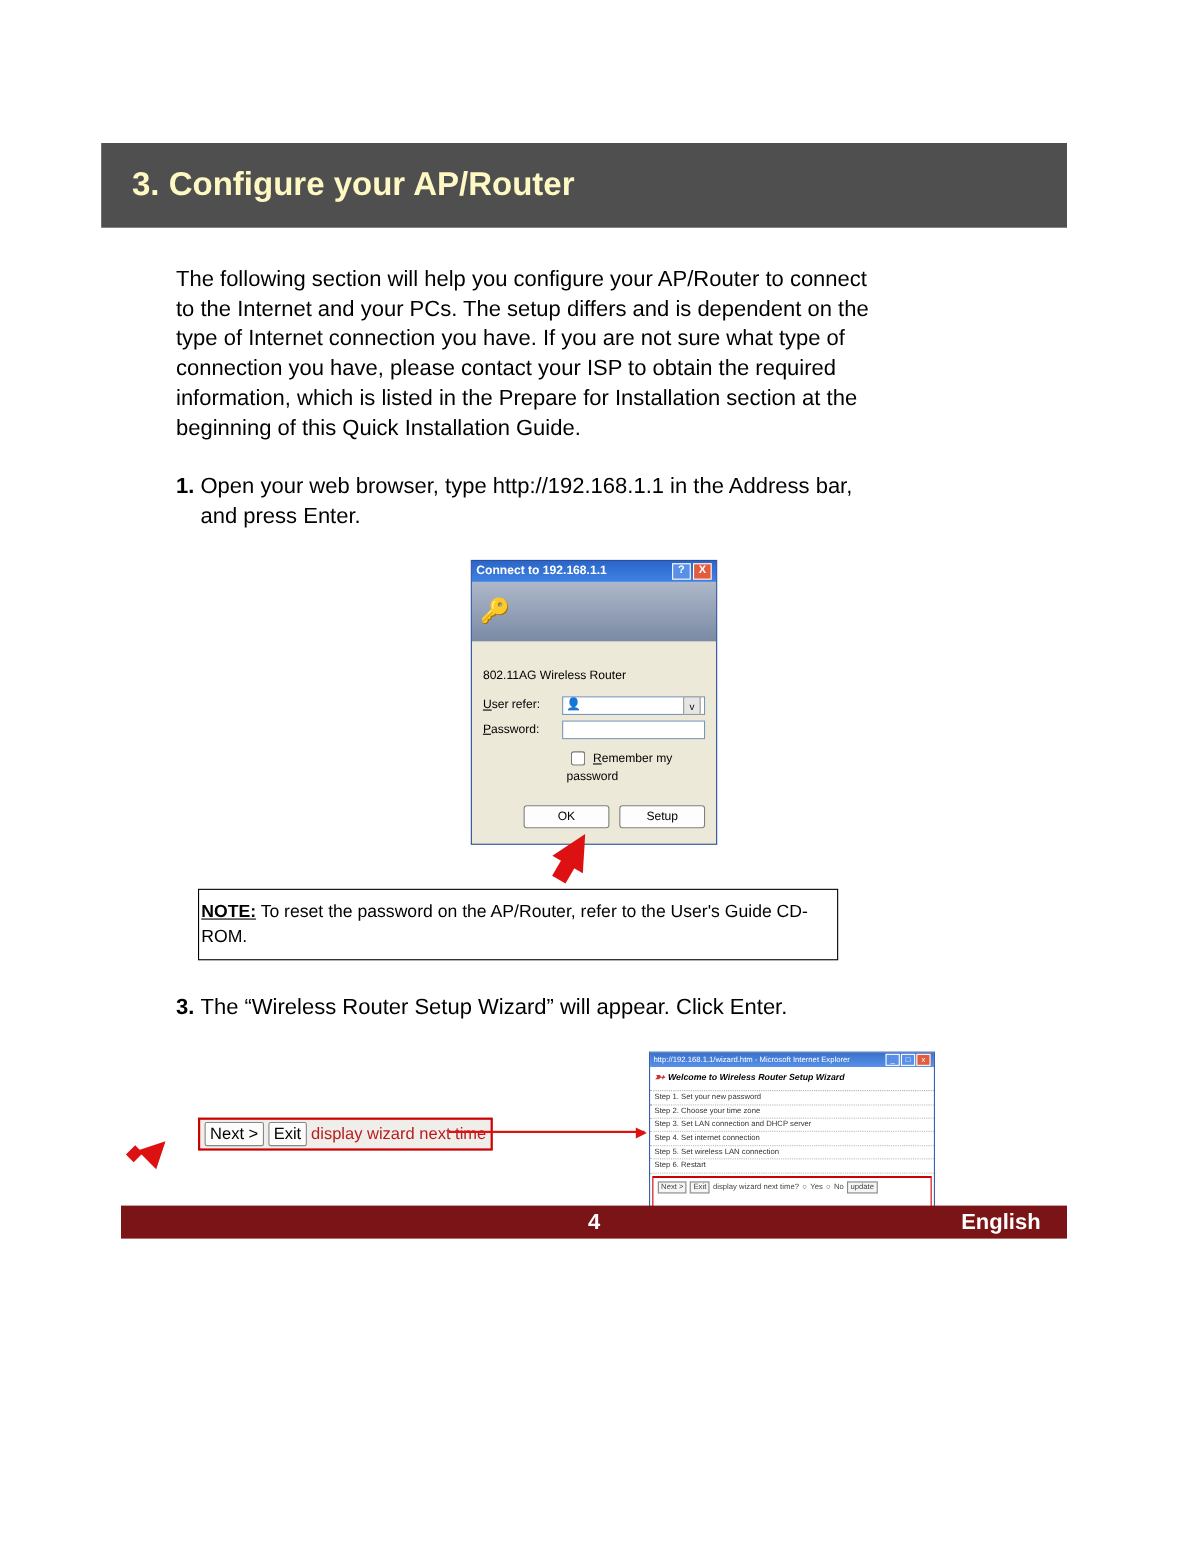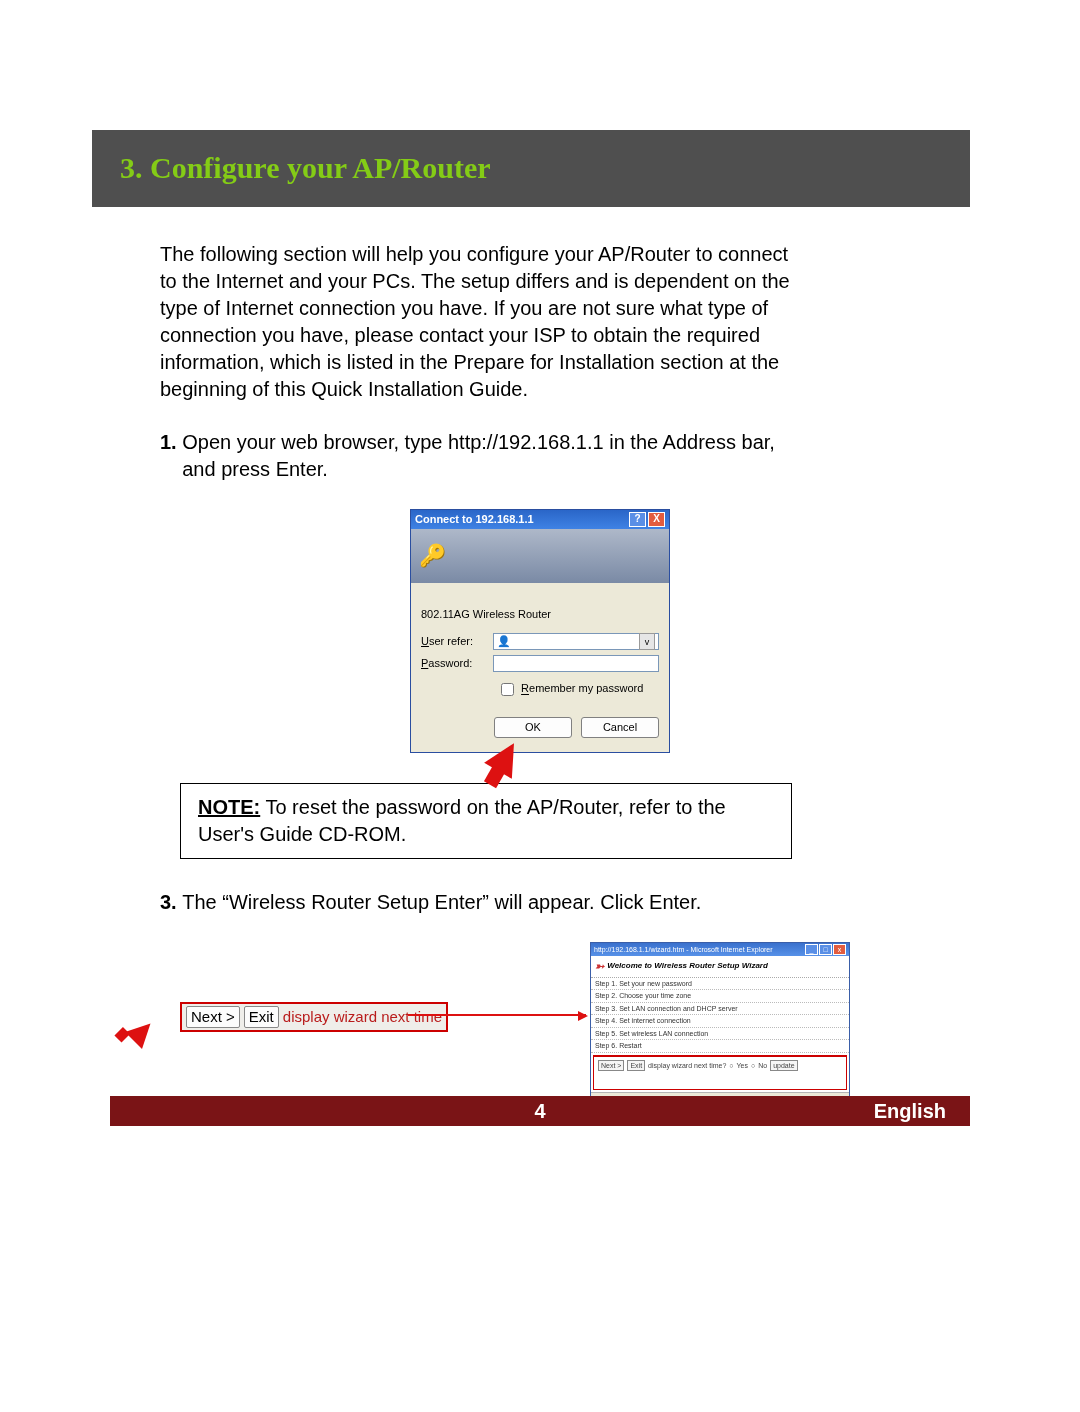--- a/index.html
+++ b/index.html
@@ -1,26 +1,26 @@
 <!DOCTYPE html>
 <html><head>
 <meta charset="utf-8">
 <style>
   html,body{margin:0;padding:0;background:#fff;font-family:Arial,Helvetica,sans-serif;font-size:18px;color:#000;line-height:1.35}
   .page{width:1080px;height:1412px;margin:0 auto;position:relative;box-sizing:border-box;padding:130px 110px 0 110px}
   
-  .head-bar{background:#4f4f4f;color:#84cc16;font-weight:900;font-family:Liberation Serif, serif;font-size:30px;padding:18px 28px;margin:0 0 34px -18px}
+  .head-bar{background:#4f4f4f;color:#fef9c3;font-weight:900;font-family:Liberation Sans, sans-serif;font-size:30px;padding:18px 28px;margin:0 0 34px -18px}
   .body-text{font-size:20px;color:#000;margin:0 0 26px 50px;max-width:640px}
   .body-text b, .steps b{font-weight:400}
   ol.steps{list-style:none;padding:0;margin:0 0 26px 50px;max-width:640px;font-size:20px}
   ol.steps li{margin:0 0 6px 0}
   ol.steps li .num{font-weight:700}
   ol.steps li .hang{display:inline-block;vertical-align:top;width:612px}
   
-  .auth-wrap{width:260px;margin:14px auto 30px auto;font-size:11px;color:#000}
+  .auth-wrap{width:224px;margin:14px auto 40px auto;font-size:11px;color:#000}
   .auth-dlg{border:1px solid #2a4ea0;background:#ece9d8}
   .auth-title{background:linear-gradient(#2a66c8,#3f82e4);color:#fff;font-weight:700;padding:2px 4px;display:flex;align-items:center;justify-content:space-between;font-size:11px}
   .auth-title .btns{display:flex;gap:2px}
   .tbtn{width:15px;height:13px;border:1px solid #fff;display:flex;align-items:center;justify-content:center;font-size:10px;font-weight:700}
   .tbtn.help{background:#5a8fe6;color:#fff}
   .tbtn.close{background:#e25c3f;color:#fff}
   .auth-banner{height:54px;background:linear-gradient(#aeb8c9,#7a8aa5);display:flex;align-items:center;padding-left:8px}
   .keys{font-size:22px}
   .auth-body{padding:24px 10px 14px 10px}
   .realm{margin:0 0 12px 0}
@@ -31,21 +31,21 @@
   .combo-arrow{width:14px;height:15px;margin-left:auto;background:#e6e6e6;border:1px solid #9a9a9a;display:flex;align-items:center;justify-content:center;font-size:9px}
   .chkrow{margin:8px 0 18px 76px}
   .chkrow input{vertical-align:middle;margin-right:4px}
   .btnrow{text-align:right}
   .wbtn{display:inline-block;min-width:56px;padding:2px 10px;border:1px solid #808080;border-radius:3px;background:#fdfdfd;font-size:11px;text-align:center;margin-left:6px}
   .arrow-up{width:0;height:0;position:relative}
   .red-arrow{position:absolute;width:0;height:0;border-left:16px solid transparent;border-right:16px solid transparent;border-bottom:32px solid #d11}
   .red-arrow::after{content:"";position:absolute;left:-7px;top:30px;width:14px;height:18px;background:#d11}
   .auth-arrow{transform:rotate(30deg);left:80px;top:-12px}
   
-  .note{border:1px solid #000;padding:10px 17px;margin:0 0 30px 70px;max-width:576px;font-size:20px}
+  .note{border:1px solid #000;padding:10px 2px;margin:0 0 30px 70px;max-width:576px;font-size:16px}
   .note .nt{font-weight:700;text-decoration:underline}
   
   .wizard-row{position:relative;margin:22px 0 0 70px;height:140px}
   .wiz-left{position:absolute;left:0;top:60px;border:2px solid #c00;background:#efeeea;padding:2px 4px;display:flex;align-items:center;gap:4px}
   .wiz-left .wb{border:1px solid #888;border-radius:2px;background:#fcfcfc;padding:0 4px;font-size:15px}
   .wiz-left .lbl{font-size:15px;color:#b91c1c}
   .wiz-arrow-small{position:absolute;left:-50px;top:78px;transform:rotate(45deg)}
   .red-arrow-s{width:0;height:0;border-left:12px solid transparent;border-right:12px solid transparent;border-bottom:24px solid #d11}
   .red-arrow-s::after{content:"";position:absolute;left:-5px;top:22px;width:10px;height:12px;background:#d11}
   .wiz-line{position:absolute;left:228px;top:72px;width:178px;height:0;border-top:2px solid #d11}
@@ -113,37 +113,37 @@
         <div class="frow">
           <label><u>P</u><span>assword:</span></label>
           <div class="inp"></div>
         </div>
         <div class="chkrow">
           <input type="checkbox" style="">
           <span><u>R</u><span>emember my password</span></span>
         </div>
         <div class="btnrow">
           <span class="wbtn">OK</span>
-          <span class="wbtn">Cancel</span>
+          <span class="wbtn">Setup</span>
         </div>
       </div>
     </div>
     <div class="arrow-up" style="position:relative">
         <div class="red-arrow auth-arrow"></div>
       </div>
   </div>
 
   <div class="note">
     <span class="nt">NOTE:</span><span> To reset the password on the AP/Router, refer to the User's Guide CD-ROM.</span>
   </div>
 
   <ol class="steps" style="margin-top:0">
     <li>
       <span class="num">3.</span>
-      <span class="hang"><span> The “Wireless Router Setup Enter” will appear.  Click </span><b>Enter</b><span>.</span></span>
+      <span class="hang"><span> The “Wireless Router Setup Wizard” will appear.  Click </span><b>Enter</b><span>.</span></span>
     </li>
   </ol>
 
   <div class="wizard-row">
     <div class="wiz-arrow-small">
         <div class="red-arrow-s"></div>
       </div>
     <div class="wiz-left">
       <span class="wb">Next &gt;</span>
       <span class="wb">Exit</span>

